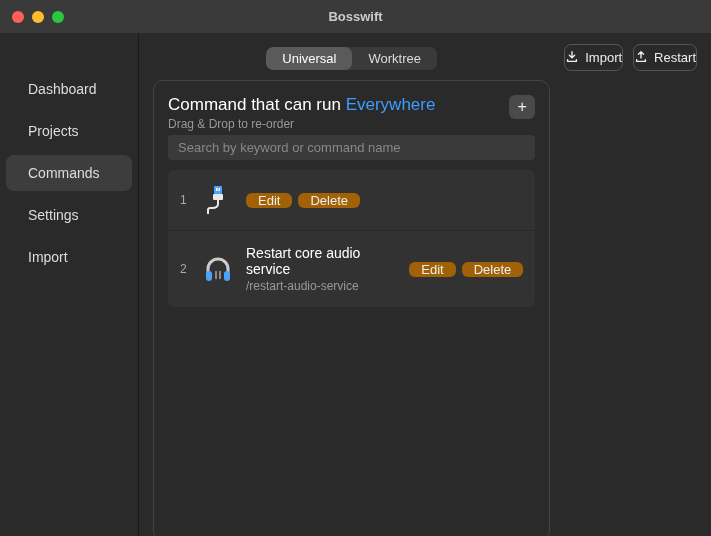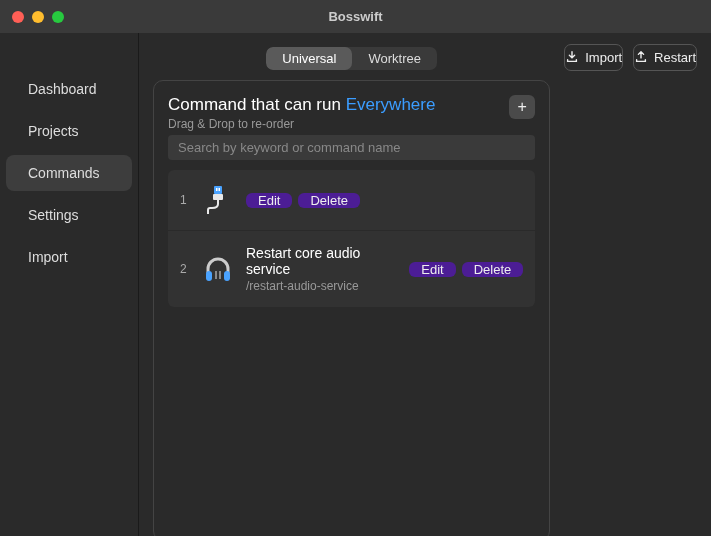--- a/index.html
+++ b/index.html
@@ -56,21 +56,21 @@
     padding: 14px 12px; border-bottom: 1px solid #2a2a2a;
   }
   .row:last-child { border-bottom: none; }
   .row-num { width: 10px; color: #aaa; font-size: 12px; }
   .row-icon { width: 32px; height: 32px; display: flex; align-items: center; justify-content: center; }
   .row-text { flex: 1; }
   .row-name { color: #fff; font-size: 14px; }
   .row-cmd { color: #999; font-size: 12px; margin-top: 2px; }
   .row-btns { display: flex; gap: 6px; }
   .btn {
-    background: #4c1d95; color: #eee; border-radius: 6px;
+    background: #a16207; color: #eee; border-radius: 6px;
     padding: 0 12px; font-size: 13px; cursor: pointer;
   }
   .footer {
     height: 48px; display: flex; justify-content: flex-end; align-items: center;
     gap: 10px; padding-right: 14px;
   }
   .foot-btn {
     display: flex; align-items: center; gap: 6px;
     border: 1px solid #555; border-radius: 7px;
     padding: 5px 0; font-size: 13px; color: #eee; cursor: pointer;

